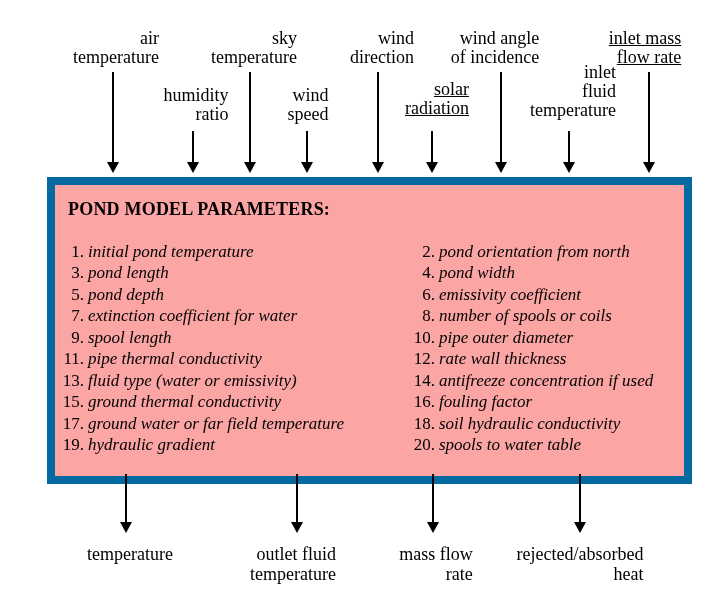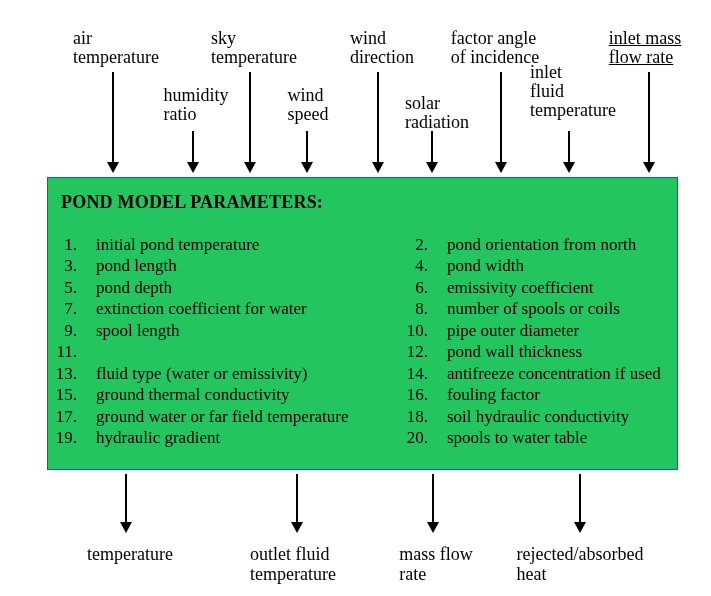--- a/index.html
+++ b/index.html
@@ -7,57 +7,57 @@
     position:relative;
     width:711px;height:596px;
     background:#ffffff;
     font-family:"Liberation Serif","DejaVu Serif",serif;
     color:#000;
     overflow:hidden;
   }
   .lbl{
     position:absolute;
     transform:translateX(-50%);
-    text-align:left;
+    text-align:right;
     font-size:18px;
     line-height:19px;
     white-space:nowrap;
   }
   .out-lbl{line-height:20px;}
   .shaft{position:absolute;width:2px;background:#000;}
   .head{
     position:absolute;width:0;height:0;
     border-left:6px solid transparent;
     border-right:6px solid transparent;
     border-top:11px solid #000;
   }
   .box{
     position:absolute;
     left:47px;top:177px;
     width:629px;height:291px;
-    border:1px solid #0369a1;
-    background:#22c55e;
+    border:8px solid #0369a1;
+    background:#fca5a5;
   }
   .box-title{
     position:absolute;
     left:13px;top:14px;
     font-weight:bold;
     font-size:18px;
     letter-spacing:0.2px;
     white-space:nowrap;
   }
   .plist{position:absolute;left:0;top:56px;width:629px;}
   .prow{display:flex;height:21.5px;align-items:center;font-size:17px;}
   .pcell{display:flex;align-items:baseline;}
   .pcell.left{width:345px;}
   .pcell.right{flex:1;}
   .pnum{flex:none;text-align:right;white-space:nowrap;}
   .pcell.left .pnum{width:29px;}
   .pcell.right .pnum{width:35px;}
-  .ptext{margin-left:19px;white-space:nowrap;}
+  .ptext{margin-left:4px;white-space:nowrap;font-style:italic;}
 </style>
 </head>
 <body>
 
 <div class="canvas">
   <div>
       <div class="lbl" style="left: 116px; top: 29px;">
         <div>air</div>
         <div>temperature</div>
       </div>
@@ -80,28 +80,28 @@
         <div>speed</div>
       </div>
       <div class="shaft" style="left: 306px; top: 131px; height: 32px;"></div>
       <div class="head" style="left: 301px; top: 162px;"></div>
       <div class="lbl" style="left: 382px; top: 29px;">
         <div>wind</div>
         <div>direction</div>
       </div>
       <div class="shaft" style="left: 377px; top: 72px; height: 91px;"></div>
       <div class="head" style="left: 372px; top: 162px;"></div>
-      <div class="lbl" style="left: 437px; top: 94px;">
+      <div class="lbl" style="left: 437px; top: 80px; text-decoration: underline;">
         <div>solar</div>
         <div>radiation</div>
       </div>
       <div class="shaft" style="left: 431px; top: 131px; height: 32px;"></div>
       <div class="head" style="left: 426px; top: 162px;"></div>
       <div class="lbl" style="left: 495px; top: 29px;">
-        <div>factor angle</div>
+        <div>wind angle</div>
         <div>of incidence</div>
       </div>
       <div class="shaft" style="left: 500px; top: 72px; height: 91px;"></div>
       <div class="head" style="left: 495px; top: 162px;"></div>
       <div class="lbl" style="left: 573px; top: 63px;">
         <div>inlet</div>
         <div>fluid</div>
         <div>temperature</div>
       </div>
       <div class="shaft" style="left: 568px; top: 131px; height: 32px;"></div>
@@ -163,24 +163,25 @@
             <div class="ptext">spool length</div>
           </div>
           <div class="pcell right">
             <div class="pnum">10.</div>
             <div class="ptext">pipe outer diameter</div>
           </div>
         </div>
         <div class="prow">
           <div class="pcell left">
             <div class="pnum">11.</div>
+            <div class="ptext">pipe thermal conductivity</div>
           </div>
           <div class="pcell right">
             <div class="pnum">12.</div>
-            <div class="ptext">pond wall thickness</div>
+            <div class="ptext">rate wall thickness</div>
           </div>
         </div>
         <div class="prow">
           <div class="pcell left">
             <div class="pnum">13.</div>
             <div class="ptext">fluid type (water or emissivity)</div>
           </div>
           <div class="pcell right">
             <div class="pnum">14.</div>
             <div class="ptext">antifreeze concentration if used</div>

